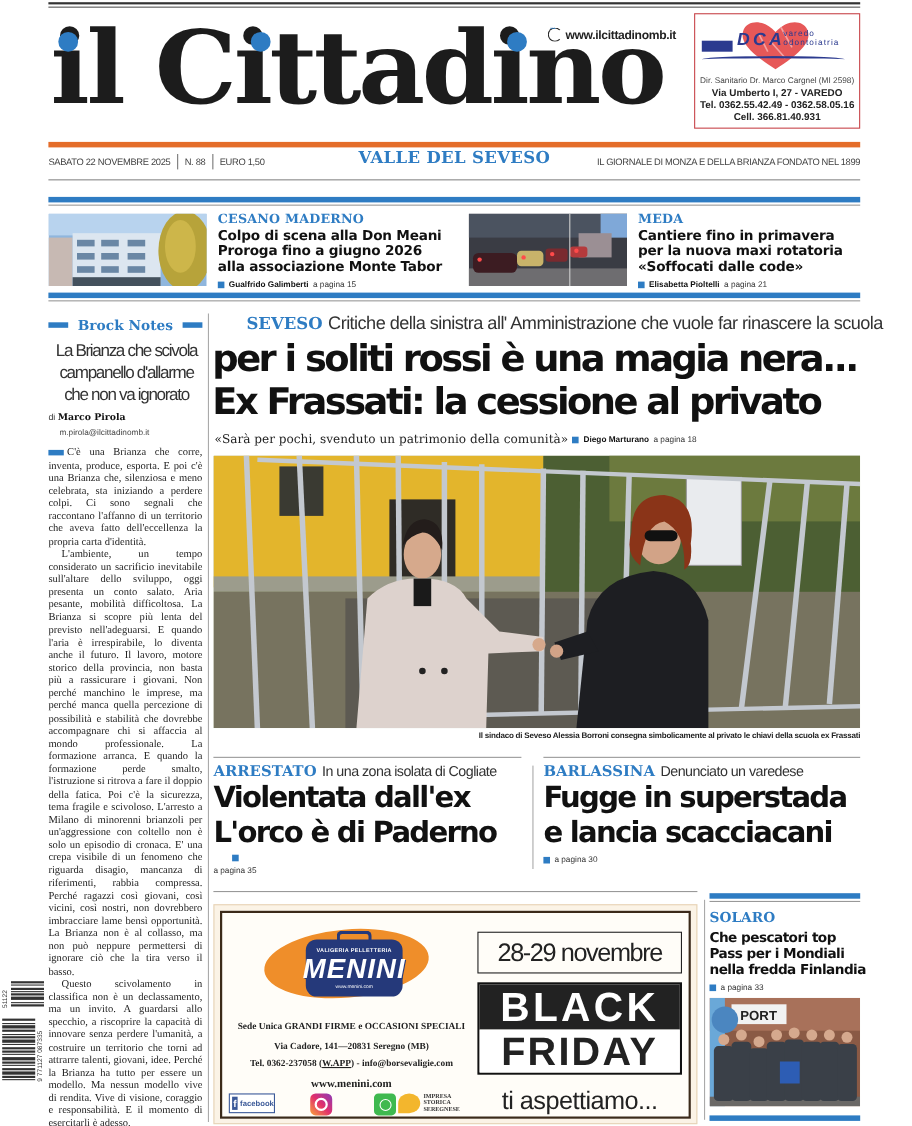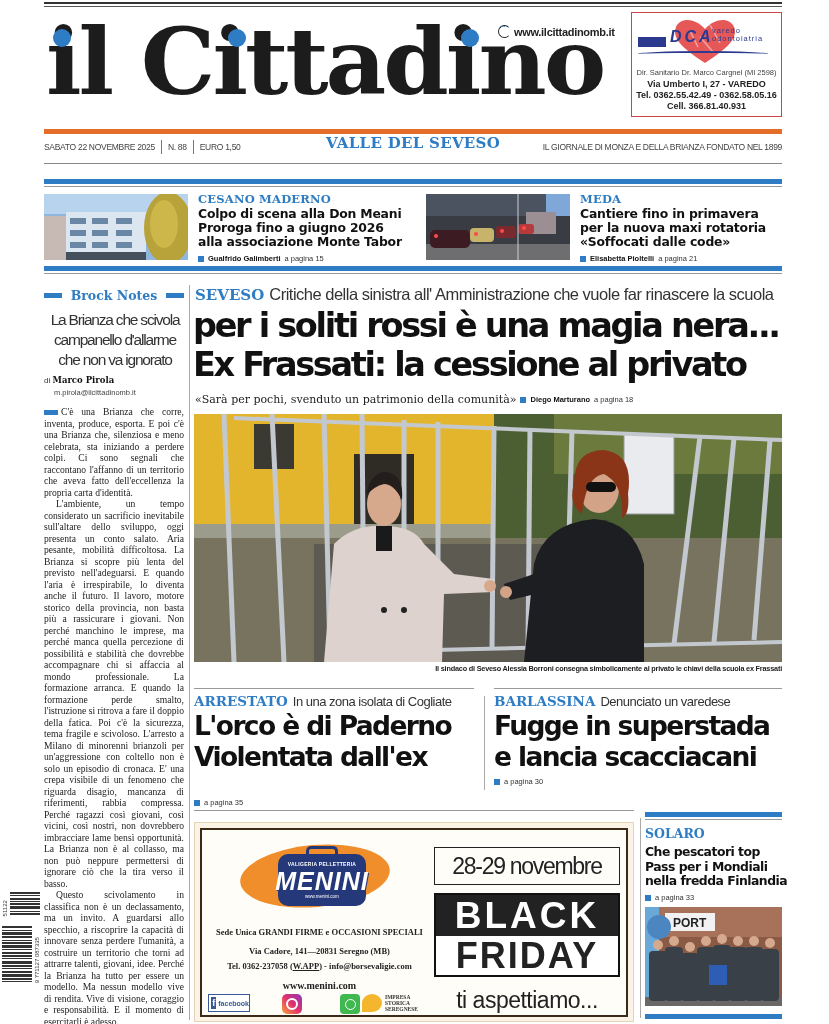--- a/index.html
+++ b/index.html
@@ -65,21 +65,21 @@
   .body-text p { text-indent: 12px; }
   .body-text p.first { text-indent: 0; }
   .body-text .lead-sq { display: inline-block; width: 14px; height: 5px; background: #2e7cc3; margin-right: 3px; vertical-align: middle; }
 
   
   .barcode { left: 2px; top: 892px; width: 38px; height: 125px; }
   .bar-line { height: 2px; background: #333; margin-bottom: 1.3px; }
 
   
   .main-kicker { left: 195px; top: 285px; font-size: 16px; display: flex; align-items: baseline; gap: 5px; white-space: nowrap; }
-  .main-kicker .k { font-family: "DejaVu Serif", serif; font-weight: bold; color: #2e7cc3; font-size: 15px; }
+  .main-kicker .k { font-family: "DejaVu Serif", serif; font-weight: bold; color: #2e7cc3; font-size: 15px; margin-left: 29px; }
   .main-kicker .s { font-family: "Liberation Sans", sans-serif; color: #333; font-size: 16.5px; letter-spacing: -0.5px; }
   .main-title { left: 193px; top: 306px; width: 600px; font-family: "DejaVu Sans", sans-serif; font-weight: bold; font-size: 33.5px; line-height: 39px; letter-spacing: -2.3px; color: #111; white-space: nowrap; }
   .main-sub { left: 195px; top: 393px; font-family: "DejaVu Serif", serif; font-size: 11px; color: #222; display: flex; align-items: center; gap: 4px; white-space: nowrap; }
   .main-sub .byline { font-size: 7.5px; font-family: "Liberation Sans", sans-serif; }
 
   .main-photo { left: 194px; top: 414px; width: 588px; height: 248px; overflow: hidden; }
   .caption { right: 47px; top: 664px; font-size: 7.3px; font-weight: bold; color: #222; letter-spacing: -0.2px; }
 
   
   .sec-rule { height: 1px; background: #999; }
@@ -372,24 +372,24 @@
 
 <div class="abs sec-rule" style="left:194px;top:688px;width:280px;"></div>
 <div class="abs sec-rule" style="left:494px;top:688px;width:288px;"></div>
 <div class="abs col-rule-v" style="left:484px;top:696px;height:94px;"></div>
 
 <div class="abs sec-kicker" style="left:194px;top:693px;">
   <span class="k">ARRESTATO</span>
   <span class="s">In una zona isolata di Cogliate</span>
 </div>
 <div class="abs sec-title" style="left:194px;top:710px;">
+  <div>Violentata dall'ex</div>
   <div>L'orco è di Paderno</div>
-  <div>Violentata dall'ex</div>
-</div>
-<div class="abs byline" style="left:194px;top:798px;">
+</div>
+<div class="abs byline" style="left:194px;top:777px;flex-direction:column;">
   <span class="sq"></span>
   <span>a pagina 35</span>
 </div>
 
 <div class="abs sec-kicker" style="left:494px;top:693px;">
   <span class="k">BARLASSINA</span>
   <span class="s">Denunciato un varedese</span>
 </div>
 <div class="abs sec-title" style="left:494px;top:710px;">
   <div>Fugge in superstada</div>

